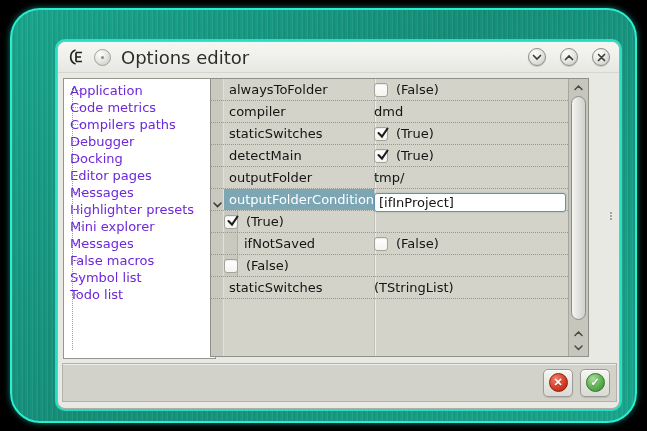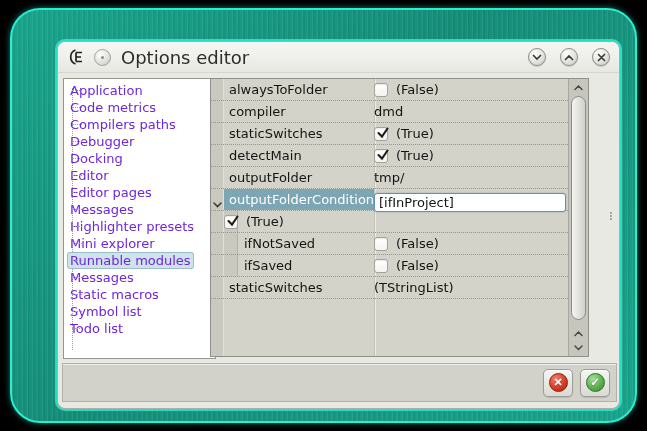--- a/index.html
+++ b/index.html
@@ -150,28 +150,26 @@
     </div>
 
     <div class="sidebar">
       <div class="tree-rail"></div>
       <ul class="tree">
         <li><span>Application</span></li>
         <li><span>Code metrics</span></li>
         <li><span>Compilers paths</span></li>
         <li><span>Debugger</span></li>
         <li><span>Docking</span></li>
-        <li><span>Editor</span></li>
         <li><span>Editor pages</span></li>
         <li><span>Messages</span></li>
         <li><span>Highlighter presets</span></li>
         <li><span>Mini explorer</span></li>
-        <li class="selected"><span>Runnable modules</span></li>
         <li><span>Messages</span></li>
-        <li><span>Static macros</span></li>
+        <li><span>False macros</span></li>
         <li><span>Symbol list</span></li>
         <li><span>Todo list</span></li>
       </ul>
     </div>
 
     <div class="grip left"></div>
     <div class="grip right"></div>
 
     <div class="grid">
       <div class="gutter"></div>
@@ -242,21 +240,20 @@
           </div>
         </div>
         <div class="prow child">
           <div class="name">ifNotSaved</div>
           <div class="value">
             <span class="cb"></span>
             <span>(False)</span>
           </div>
         </div>
         <div class="prow child">
-          <div class="name">ifSaved</div>
           <div class="value">
             <span class="cb"></span>
             <span>(False)</span>
           </div>
         </div>
         <div class="prow">
           <div class="name">staticSwitches</div>
           <div class="value">
             <span>(TStringList)</span>
           </div>

